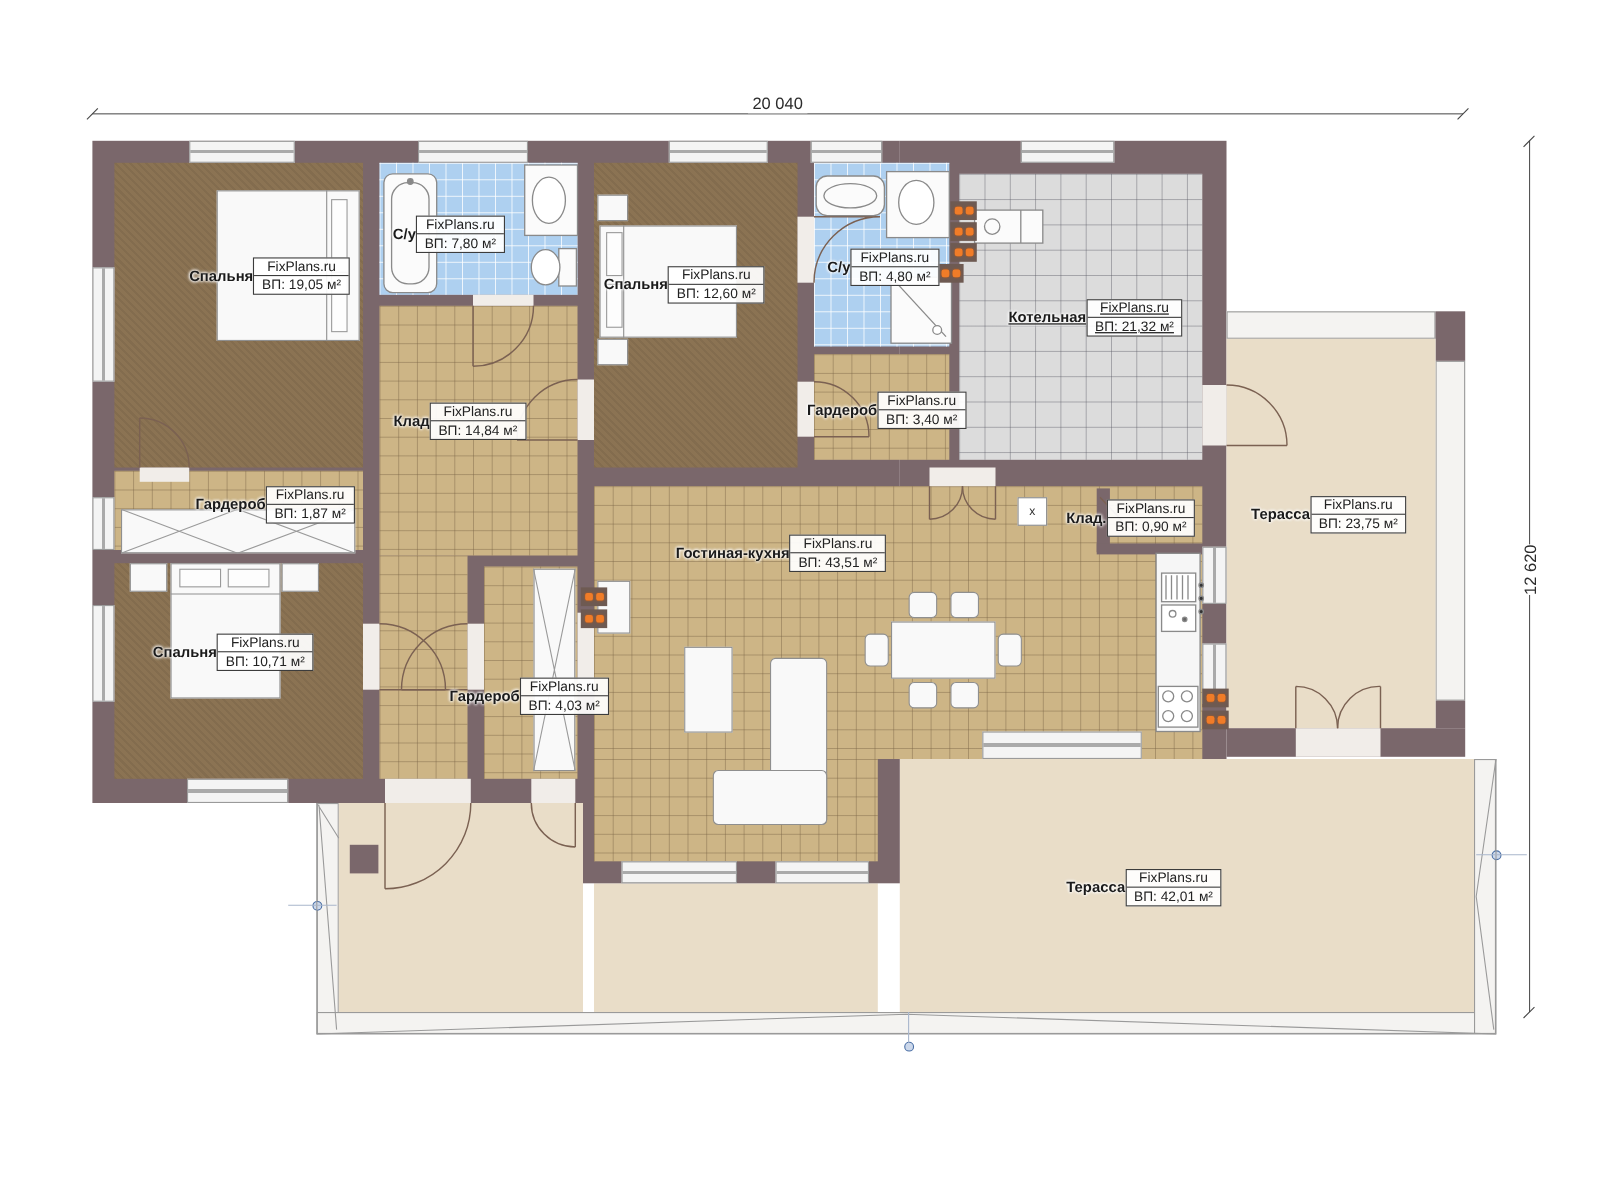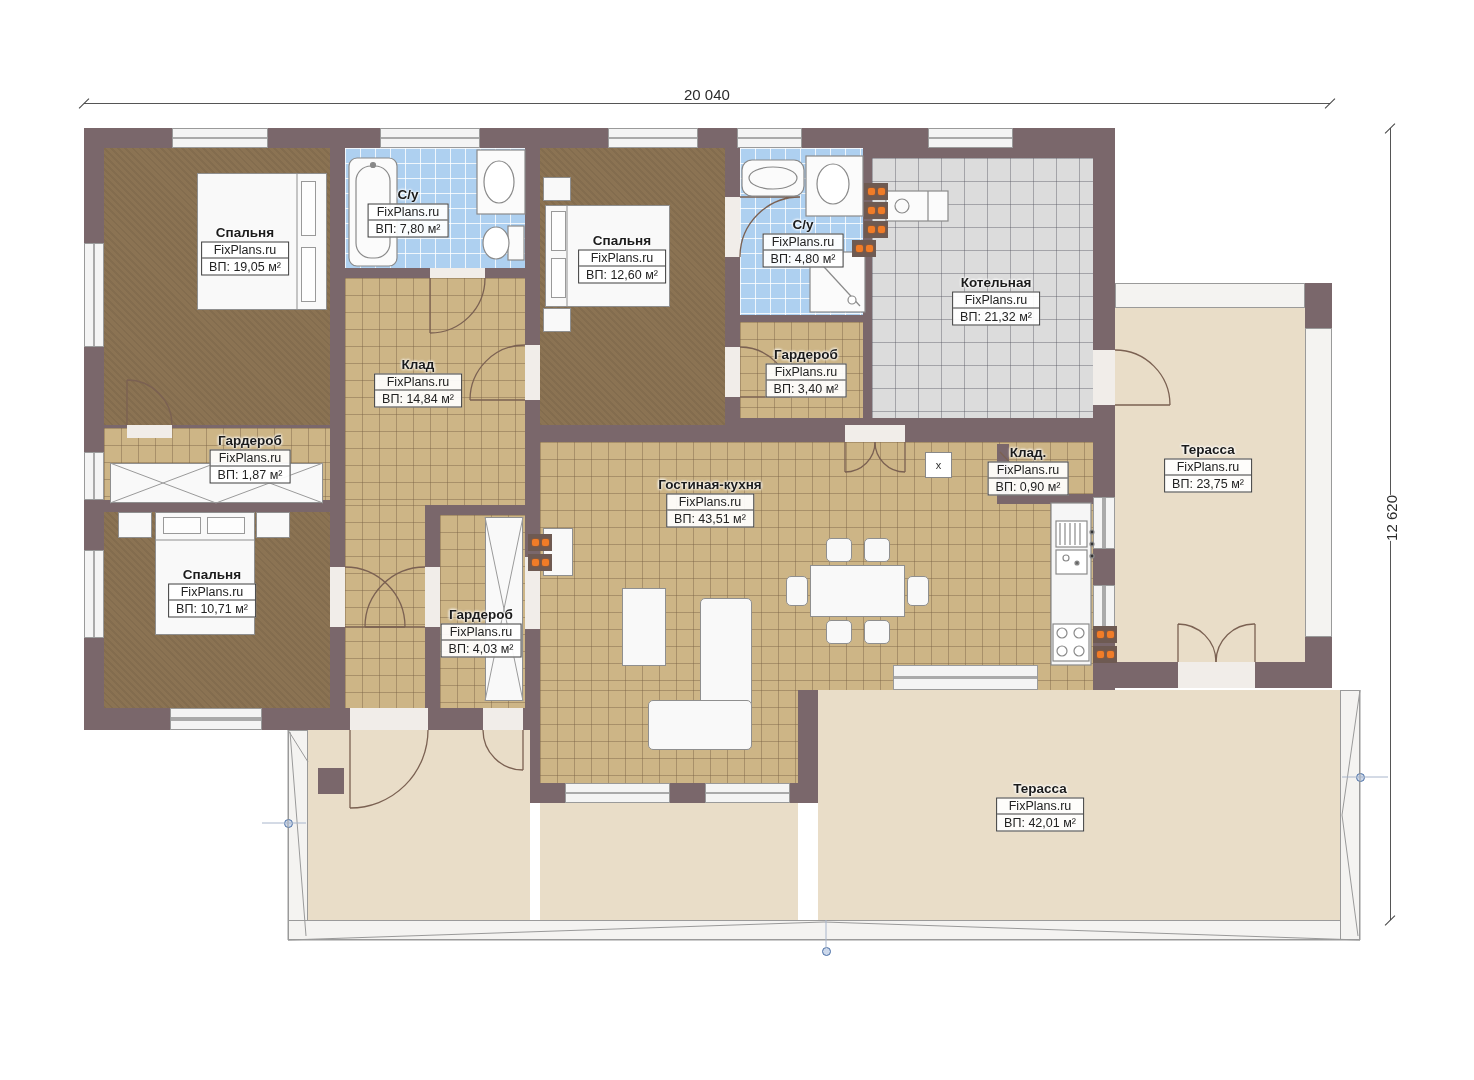--- a/index.html
+++ b/index.html
@@ -33,21 +33,21 @@
   .opening { position:absolute; background:#f1ede9; z-index:6; }
   
   .furn { position:absolute; background:#f9f9f9; border:1px solid #8f8f8f; box-sizing:border-box; z-index:8; }
   .furn-r { border-radius:5px; }
   
   .rad { position:absolute; width:24px; height:17px; background:#6e5a52; z-index:12;
          display:flex; align-items:center; justify-content:center; gap:3px; }
   .rad i { display:block; width:7px; height:7px; background:#f07c28; border-radius:2px;
            box-shadow:0 0 2px #c85a10; }
   
-  .rlabel { position:absolute; transform:translate(-50%,-50%); display:flex; flex-direction:column;
+  .rlabel { position:absolute; transform:translate(-50%,-50%); display:flex; flex-direction:row;
             align-items:center; z-index:30; white-space:nowrap; }
   .rlabel .t { font-weight:bold; font-size:13.5px; color:#1b1b1b;
                text-shadow:0 0 3px #fff, 0 0 3px #fff, 0 0 3px #fff; }
   .rlabel .box { margin-top:2px; border:1px solid #3c3c3c; background:rgba(255,255,255,.93);
                  font-size:12.5px; color:#222; text-align:center; }
   .rlabel .box .r1 { padding:0 7px 1px; border-bottom:1px solid #3c3c3c; }
   .rlabel .box .r2 { padding:1px 7px; }
   
   .dim-line { position:absolute; background:#555; z-index:3; }
   .dim-tick { position:absolute; width:14px; height:1px; background:#444; transform:rotate(-45deg); z-index:3; }
@@ -321,21 +321,21 @@
       <div class="r2">ВП: 12,60 м²</div>
       </div>
   </div>
   <div class="rlabel" style="left:803px;top:242px;">
     <div class="t">С/у</div>
     <div class="box">
         <div class="r1">FixPlans.ru</div>
       <div class="r2">ВП: 4,80 м²</div>
       </div>
   </div>
-  <div class="rlabel" style="left:996px;top:300px;">
+  <div class="rlabel" style="left:996px;top:288px;text-decoration:underline;">
     <div class="t">Котельная</div>
     <div class="box">
         <div class="r1">FixPlans.ru</div>
       <div class="r2">ВП: 21,32 м²</div>
       </div>
   </div>
   <div class="rlabel" style="left:806px;top:372px;">
     <div class="t">Гардероб</div>
     <div class="box">
         <div class="r1">FixPlans.ru</div>

